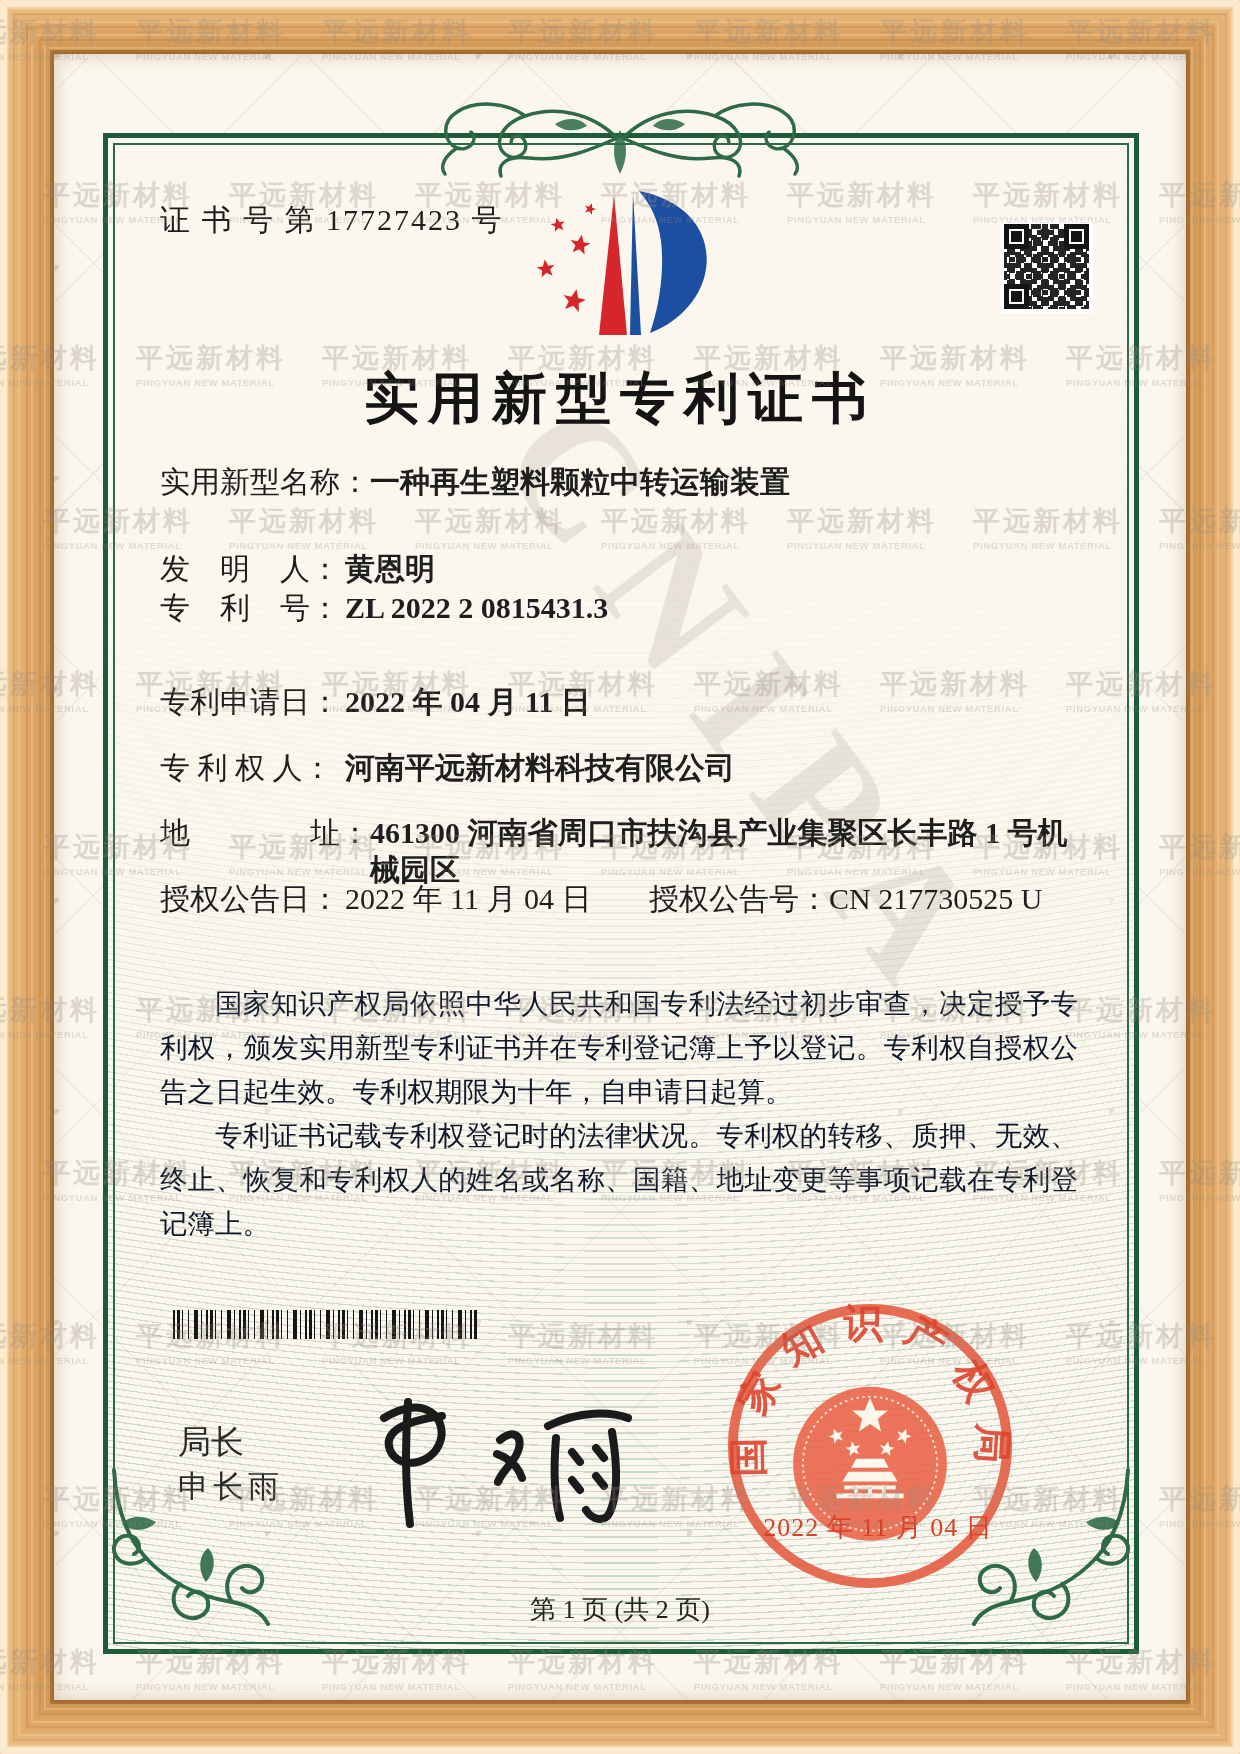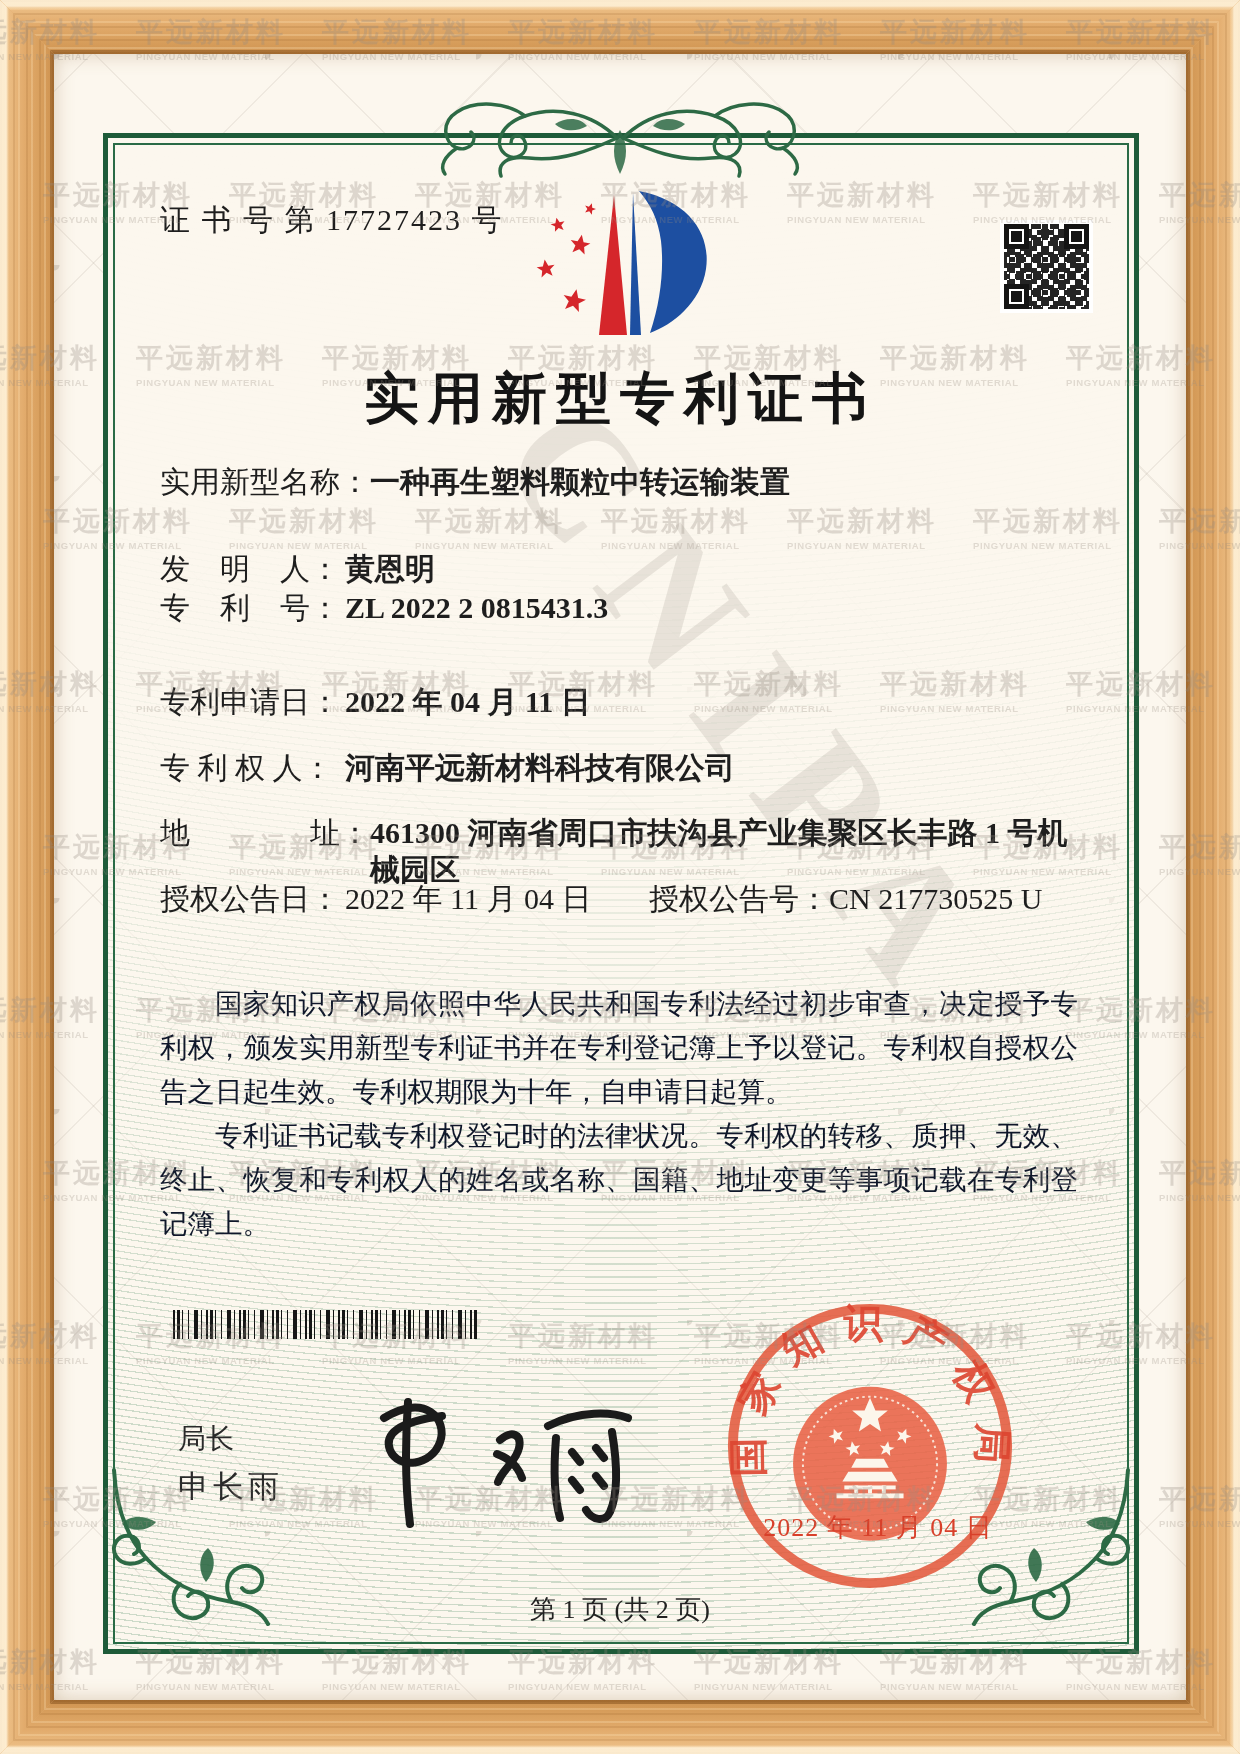--- a/index.html
+++ b/index.html
@@ -58,21 +58,21 @@
          font-size:30px;line-height:37px;}
   .flabel{white-space:pre;flex:0 0 auto;min-width:185px;}
   .fvalue{flex:1 1 auto;font-weight:bold;}
   .grant .gd{width:300px;flex:0 0 auto;}
   .grant .gl2{white-space:pre;flex:0 0 auto;margin-left:4px;}
   .paras{position:absolute;left:160px;top:982px;width:918px;font-size:27.5px;line-height:44px;
          text-align:justify;color:#0f172a;}
   .paras p{margin:0;text-indent:2em;}
   .barcode{position:absolute;left:173px;top:1310px;width:306px;height:29px;background:
      repeating-linear-gradient(90deg,#161616 0 2px,rgba(0,0,0,0) 2px 4px,#161616 4px 7px,rgba(0,0,0,0) 7px 9px,#161616 9px 10px,rgba(0,0,0,0) 10px 15px,#161616 15px 16px,rgba(0,0,0,0) 16px 21px,#161616 21px 25px,rgba(0,0,0,0) 25px 28px,#161616 28px 29px,rgba(0,0,0,0) 29px 33px);}
-  .signer-title{position:absolute;left:178px;top:1420px;font-size:28px;font-family:"Liberation Sans",sans-serif;color:#2a2a2a;}
+  .signer-title{position:absolute;left:178px;top:1420px;font-size:33px;font-family:"Liberation Sans",sans-serif;color:#2a2a2a;}
   .signer-name{position:absolute;left:178px;top:1466px;font-size:31px;font-family:"Liberation Sans",sans-serif;color:#2a2a2a;letter-spacing:4px;}
   .signature{position:absolute;left:350px;top:1382px;width:300px;height:150px;}
   .seal{position:absolute;left:722px;top:1298px;width:296px;height:296px;z-index:7;}
   .seal-date{position:absolute;left:762px;top:1510px;width:232px;text-align:center;z-index:8;
      font-size:26px;color:#d8402a;letter-spacing:1px;}
   .page-info{position:absolute;left:0;right:0;top:1592px;text-align:center;font-size:26px;color:#222;}
   .bottom-note{position:absolute;left:0;right:0;top:1662px;text-align:center;font-size:25px;color:#222;letter-spacing:4px;}
   
   .qr{position:absolute;left:1000px;top:220px;width:93px;height:93px;background:#fff;}
   .qmods{position:absolute;inset:4px;opacity:.93;background:

